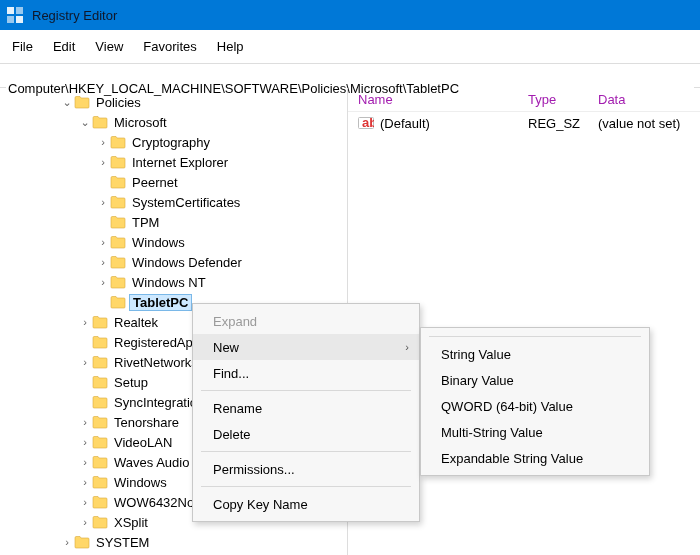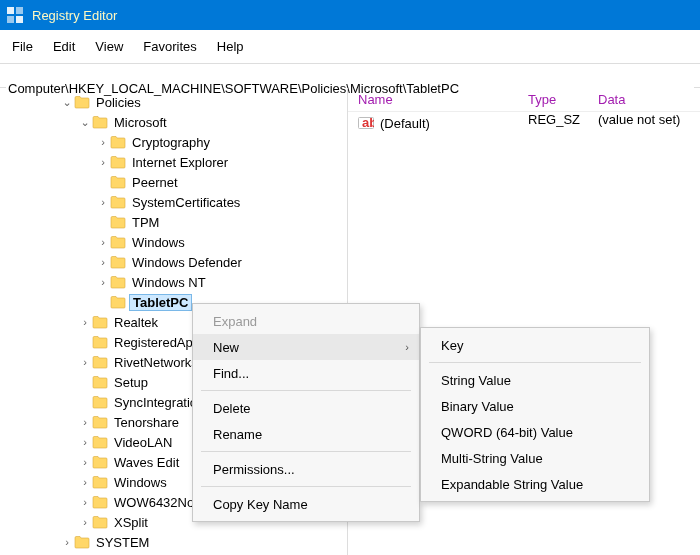--- a/index.html
+++ b/index.html
@@ -1,19 +1,19 @@
 <!DOCTYPE html>
 <html><head>
 <meta charset="utf-8">
 <style>
   * { box-sizing: border-box; margin: 0; padding: 0; font-family: "Segoe UI", Tahoma, sans-serif; font-size: 13px; }
   body { width: 700px; height: 555px; overflow: hidden; background: #fff; position: relative; }
 
   
-  .titlebar { height: 30px; background: #0078d7; color: #fef9c3; display: flex; align-items: center; padding: 9px 6px; }
+  .titlebar { height: 30px; background: #0078d7; color: #0f172a; display: flex; align-items: center; padding: 9px 6px; }
   .titlebar .app-icon { width: 18px; height: 18px; margin-right: 8px; display:flex; align-items:center; justify-content:center; }
   .titlebar .app-title { font-size: 13px; }
 
   
   .menubar { height: 34px; display: flex; align-items: center; gap: 4px; padding: 0 4px; border-bottom: 1px solid #ddd; }
   .menubar .menu-item { padding: 2px 8px; cursor: default; }
 
   
   .addressbar { height: 24px; display: flex; align-items: center; padding: 2px 6px; border-bottom: 1px solid #ddd; }
   .addressbar input { flex: 1; border: none; outline: none; font-size: 13px; padding: 1px 2px; margin-top: 25px; }
@@ -32,21 +32,21 @@
   .folder { width: 16px; height: 14px; margin-right: 4px; display:inline-flex; }
   .folder svg { width:16px; height:14px; }
   .node-label { padding: 0 2px; }
 
   
   .list-header { display: flex; height: 24px; align-items: center; border-bottom: 1px solid #eee; }
   .list-header .col { padding: 0 10px; color: #a21caf; font-size: 13px; border-right: 1px solid transparent; }
   .col.name { width: 170px; }
   .col.type { width: 70px; }
   .col.data { flex: 1; }
-  .list-row { display: flex; height: 22px; }
+  .list-row { display: flex; height: 22px; align-items: center; }
   .list-row .cell { padding: 0 10px; font-size: 13px; }
   .list-row .cell.name { width: 170px; display:flex; align-items:center; gap:6px; }
   .list-row .cell.type { width: 70px; }
   .list-row .cell.data { flex: 1; }
   .value-icon { width:16px; height:16px; display:inline-flex; }
 
   
   .ctxmenu { position: absolute; background: #f7f7f7; border: 1px solid #c8c8c8; box-shadow: 2px 3px 6px rgba(0,0,0,0.18); padding: 4px 0; }
   .ctx-item { height: 26px; display:flex; align-items:center; padding: 0 28px 0 20px; cursor: default; position:relative; }
   .ctx-item.disabled { color: #9a9a9a; }
@@ -254,21 +254,21 @@
           </span>
           <span class="node-label">VideoLAN</span>
         </div>
         <div class="node indent-1">
           <span class="twisty">›</span>
           <span class="folder">
             <svg viewBox="0 0 16 14">
               <path d="M1 3 L1 12 Q1 13 2 13 L14 13 Q15 13 15 12 L15 4 Q15 3 14 3 L7 3 L6 1.5 L2 1.5 Q1 1.5 1 3 Z" fill="#ffd768" stroke="#d9a93a" stroke-width="0.6"></path>
             </svg>
           </span>
-          <span class="node-label">Waves Edit</span>
+          <span class="node-label">Waves Audio</span>
         </div>
         <div class="node indent-1">
           <span class="twisty">›</span>
           <span class="folder">
             <svg viewBox="0 0 16 14">
               <path d="M1 3 L1 12 Q1 13 2 13 L14 13 Q15 13 15 12 L15 4 Q15 3 14 3 L7 3 L6 1.5 L2 1.5 Q1 1.5 1 3 Z" fill="#ffd768" stroke="#d9a93a" stroke-width="0.6"></path>
             </svg>
           </span>
           <span class="node-label">Windows</span>
         </div>
@@ -329,39 +329,36 @@
     </div>
     <div class="ctx-item hovered">
       <span>New</span>
       <span class="arrow">›</span>
     </div>
     <div class="ctx-item">
       <span>Find...</span>
     </div>
     <div class="ctx-sep"></div>
     <div class="ctx-item">
+      <span>Rename</span>
+    </div>
+    <div class="ctx-item">
       <span>Delete</span>
     </div>
-    <div class="ctx-item">
-      <span>Rename</span>
-    </div>
     <div class="ctx-sep"></div>
     <div class="ctx-item">
       <span>Permissions...</span>
     </div>
     <div class="ctx-sep"></div>
     <div class="ctx-item">
       <span>Copy Key Name</span>
     </div>
   </div>
 
 <div class="ctxmenu sub" id="ctx-sub">
-    <div class="ctx-item">
-      <span>Key</span>
-    </div>
     <div class="ctx-sep"></div>
     <div class="ctx-item">
       <span>String Value</span>
     </div>
     <div class="ctx-item">
       <span>Binary Value</span>
     </div>
     <div class="ctx-item">
       <span>QWORD (64-bit) Value</span>
     </div>

